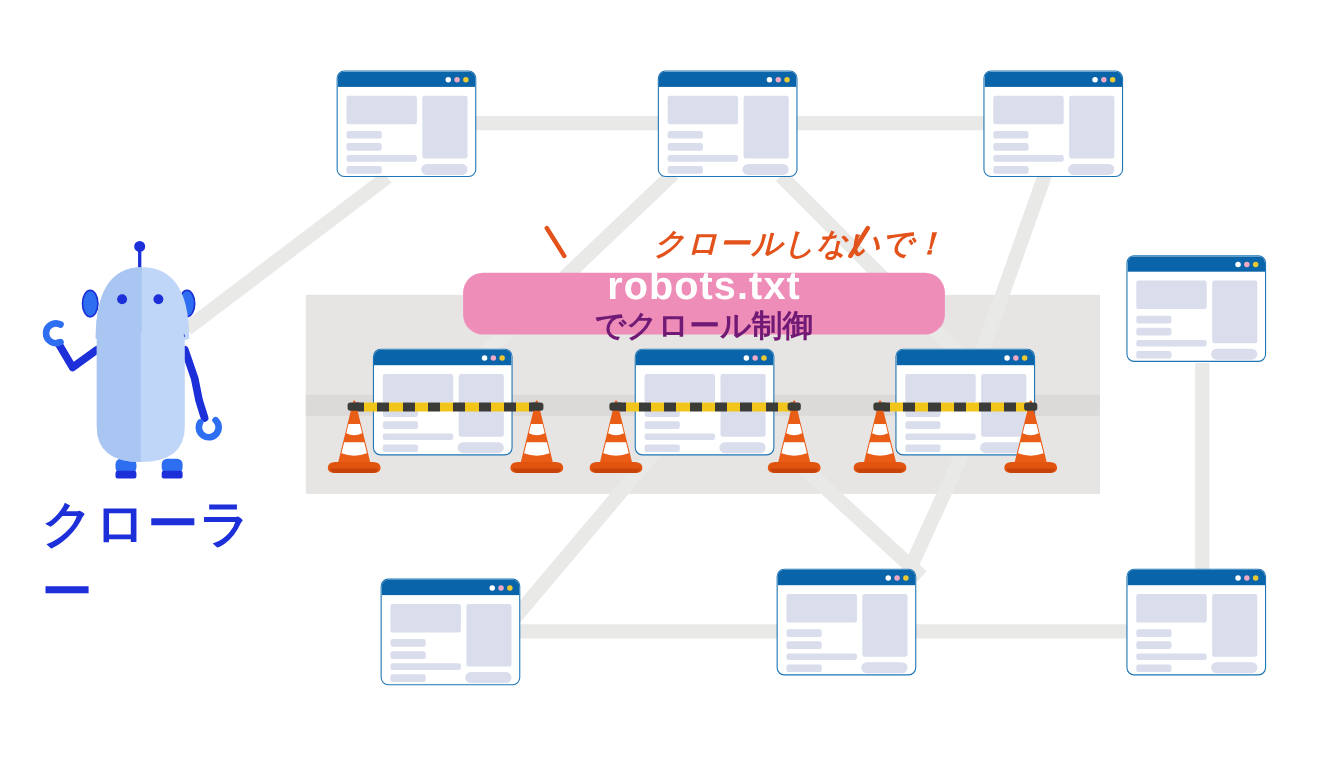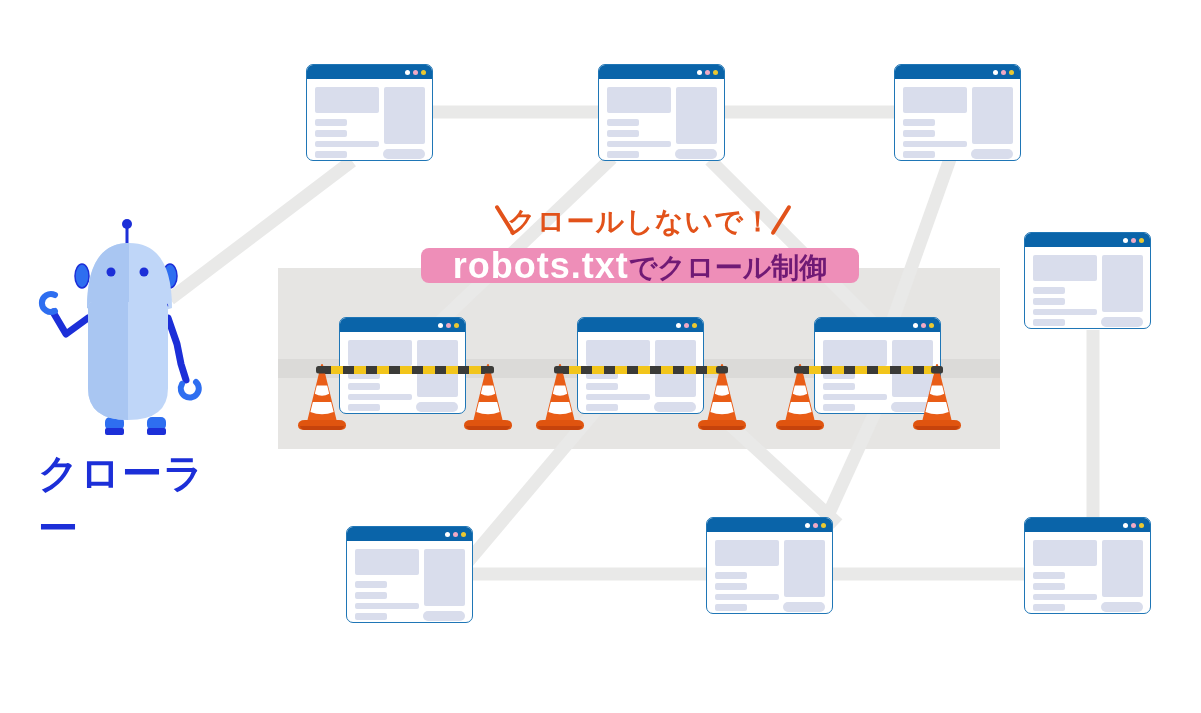--- a/index.html
+++ b/index.html
@@ -28,32 +28,32 @@
   .b1{left:8px;top:40px;width:32px;height:7px;}
   .b2{left:8px;top:51px;width:32px;height:7px;}
   .long{left:8px;top:62px;width:64px;height:6px;}
   .b3{left:8px;top:72px;width:32px;height:7px;}
   .pill{left:76px;top:70px;width:42px;height:10px;border-radius:5px;}
   
   .cone{position:absolute;width:52px;height:74px;z-index:6;}
   .tape{position:absolute;height:8px;z-index:5;border-radius:3px;
     background:repeating-linear-gradient(90deg,var(--c-tapeblack) 0 11px,var(--c-tapeyellow) 11px 23px);}
   
-  #banner{position:absolute;left:421px;top:248px;width:438px;height:35px;border-radius:8px;
-    background:var(--c-pink);display:flex;align-items:center;justify-content:center;z-index:7;}
+  #banner{position:absolute;left:421px;top:248px;width:438px;height:56px;border-radius:18px;
+    background:var(--c-pink);display:flex;align-items:center;justify-content:center;z-index:7;flex-direction:column;}
   #banner .latin{color:#fff;font-weight:bold;font-size:36px;letter-spacing:1px;line-height:1;}
   #banner .jp{color:#701a75;font-weight:bold;font-size:28px;line-height:1;margin-top:4px;}
-  #warning{position:absolute;left:420px;top:203px;width:440px;text-align:center;z-index:7;
-    color:var(--c-orange-text);font-size:28px;font-weight:bold;letter-spacing:1px;}
+  #warning{position:absolute;left:420px;top:203px;width:440px;text-align:right;z-index:7;
+    color:var(--c-orange-text);font-size:28px;font-weight:bold;letter-spacing:1px;font-style:italic;}
   .slash{position:absolute;width:4px;height:34px;background:var(--c-orange-text);
     border-radius:2px;z-index:7;}
   #slash-l{left:503px;top:203px;transform:rotate(-32deg);}
   #slash-r{left:779px;top:203px;transform:rotate(32deg);}
   #crawler-label{position:absolute;left:38px;top:446px;width:200px;z-index:7;
-    color:var(--c-robot-dark);font-size:40px;font-weight:bold;letter-spacing:1px;}
+    color:var(--c-robot-dark);font-size:46px;font-weight:bold;letter-spacing:1px;}
   #robot{position:absolute;left:30px;top:210px;z-index:4;}
 </style>
 </head>
 <body>
 
 <div id="stage">
 
   <div class="gbox" id="zone-box" style="left: 278px; top: 268px; width: 722px; height: 181px;"></div>
   <div class="gband" id="zone-band" style="left: 278px; top: 359px; width: 722px; height: 19px;"></div>
 

